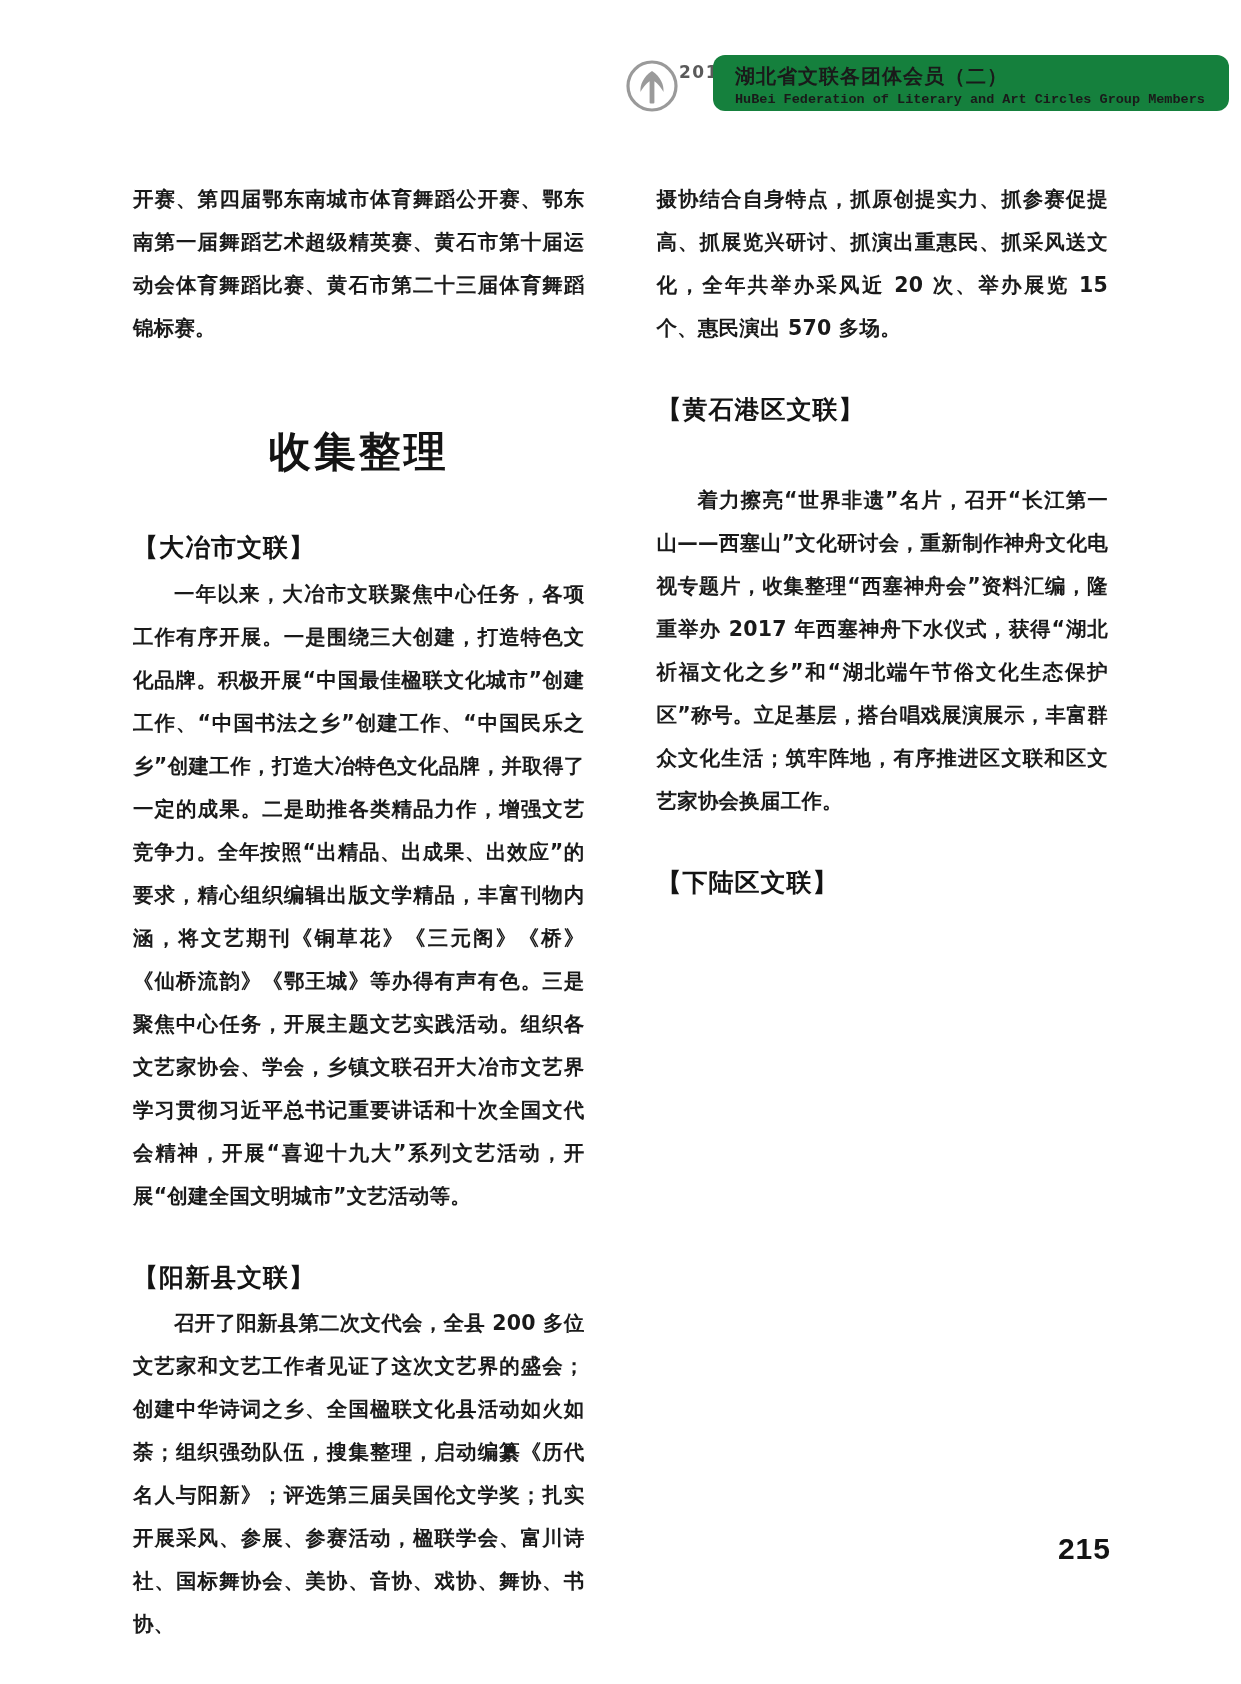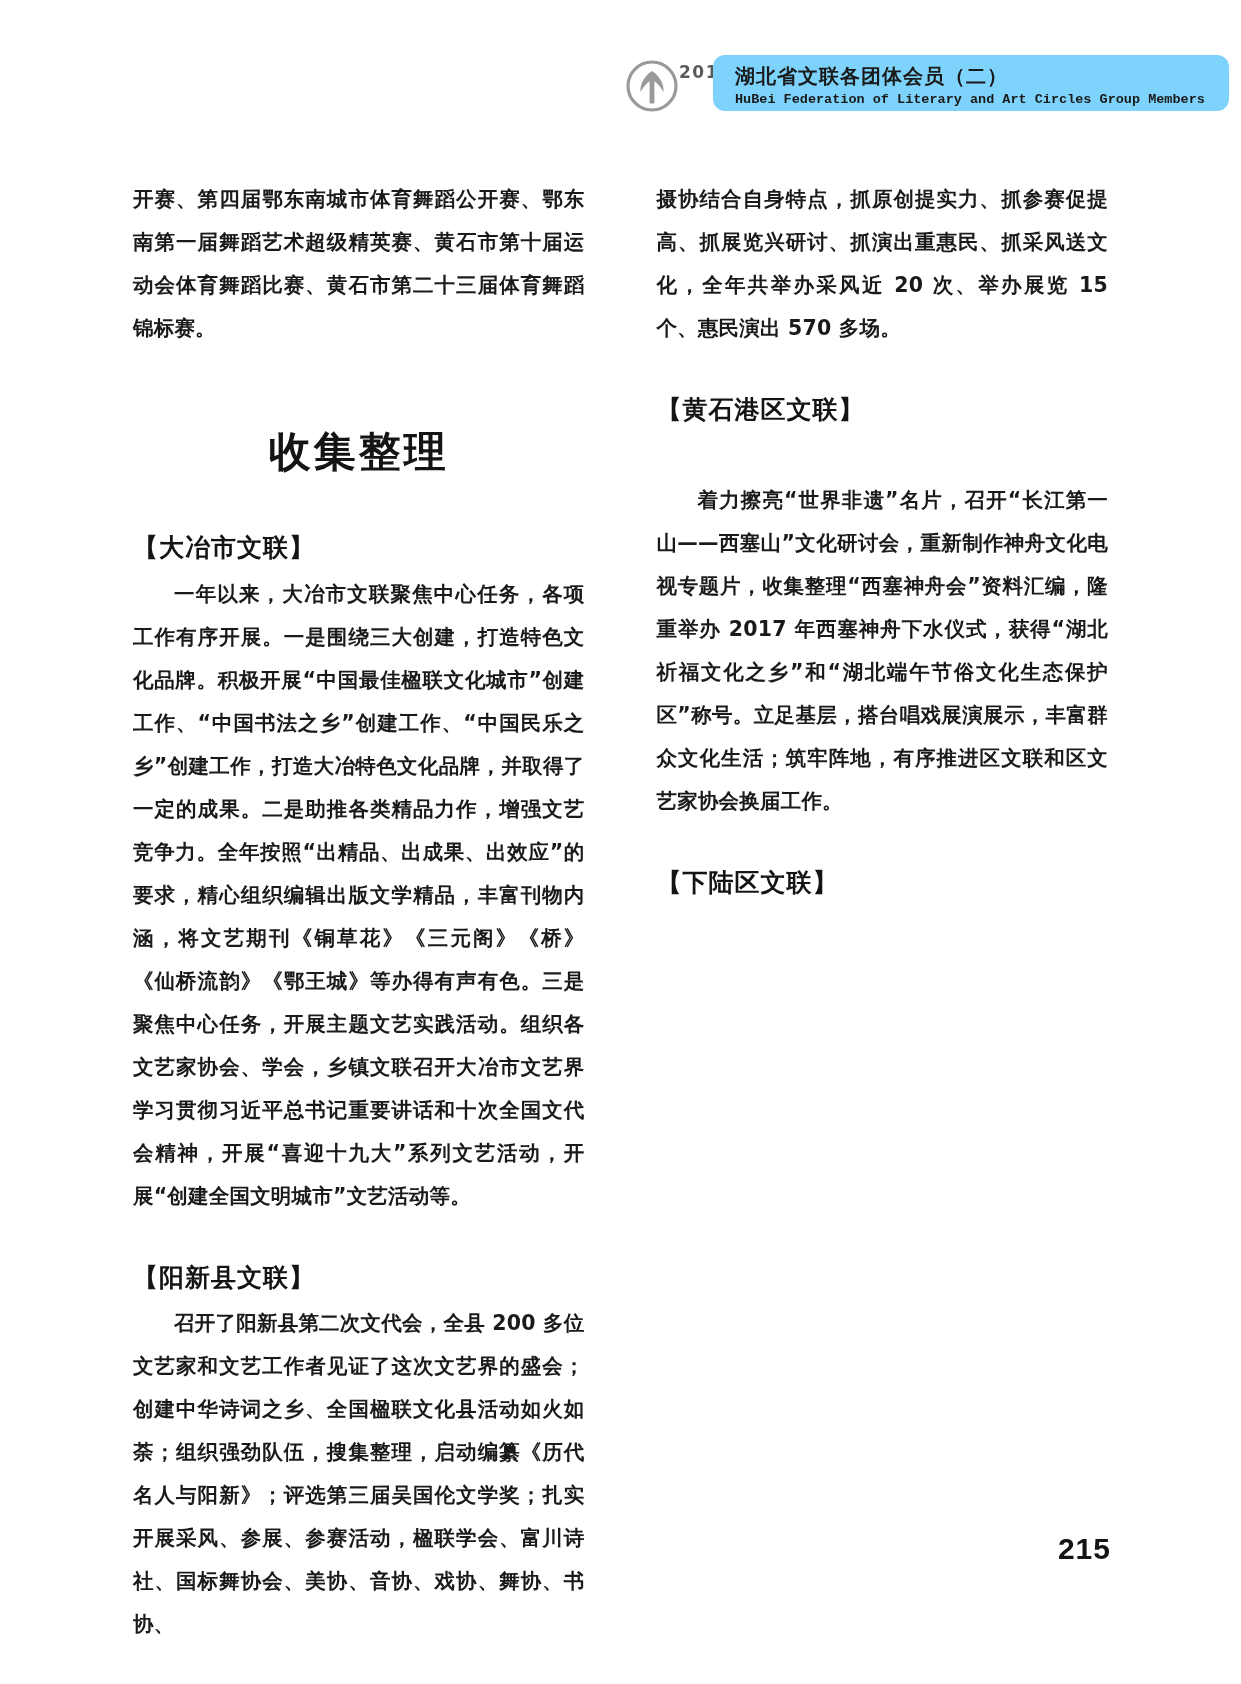--- a/index.html
+++ b/index.html
@@ -47,21 +47,21 @@
   .logo-year {
     font-family: "DejaVu Sans", "Liberation Sans", sans-serif;
     font-weight: bold;
     font-size: 17px;
     letter-spacing: 1.5px;
     color: #5a5a5a;
     margin-top: 3px;
   }
   .header-bar {
     margin-left: 16px;
-    background: #7dd3fc;
+    background: #15803d;
     border-radius: 12px;
     padding: 9px 24px 11px 22px;
     min-width: 460px;
     height: 56px;
     box-sizing: border-box;
   }
   .header-title-cn {
     font-family: "DejaVu Sans", "Liberation Sans", sans-serif;
     font-weight: bold;
     font-size: 20px;

